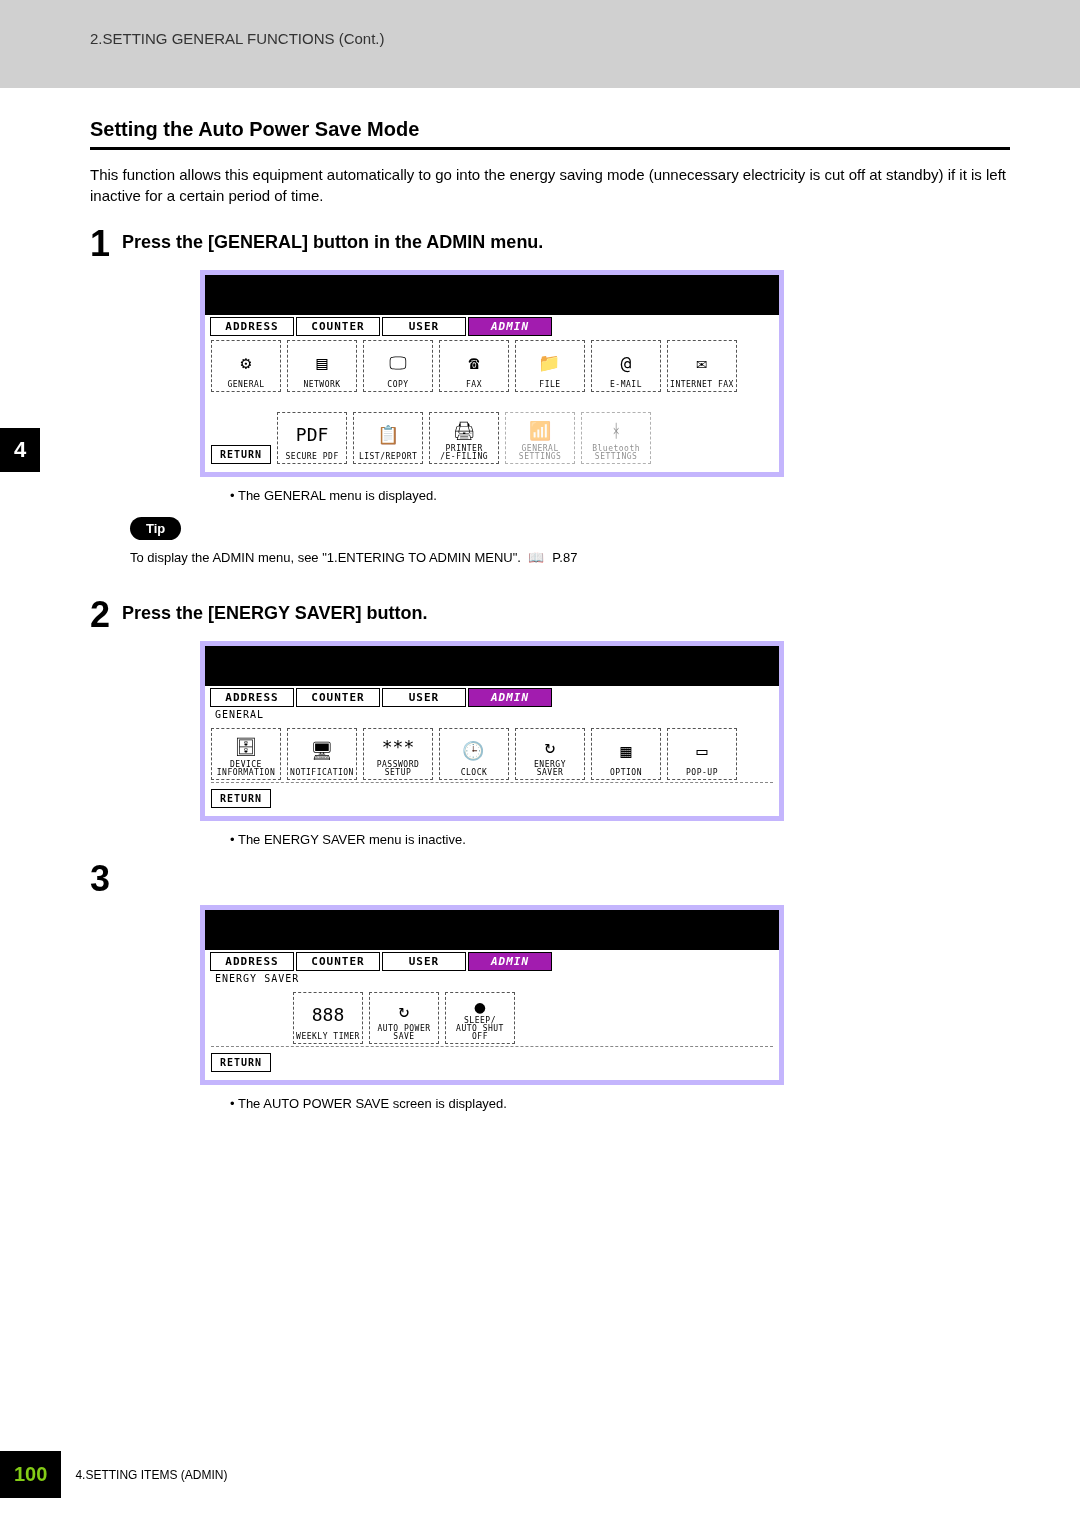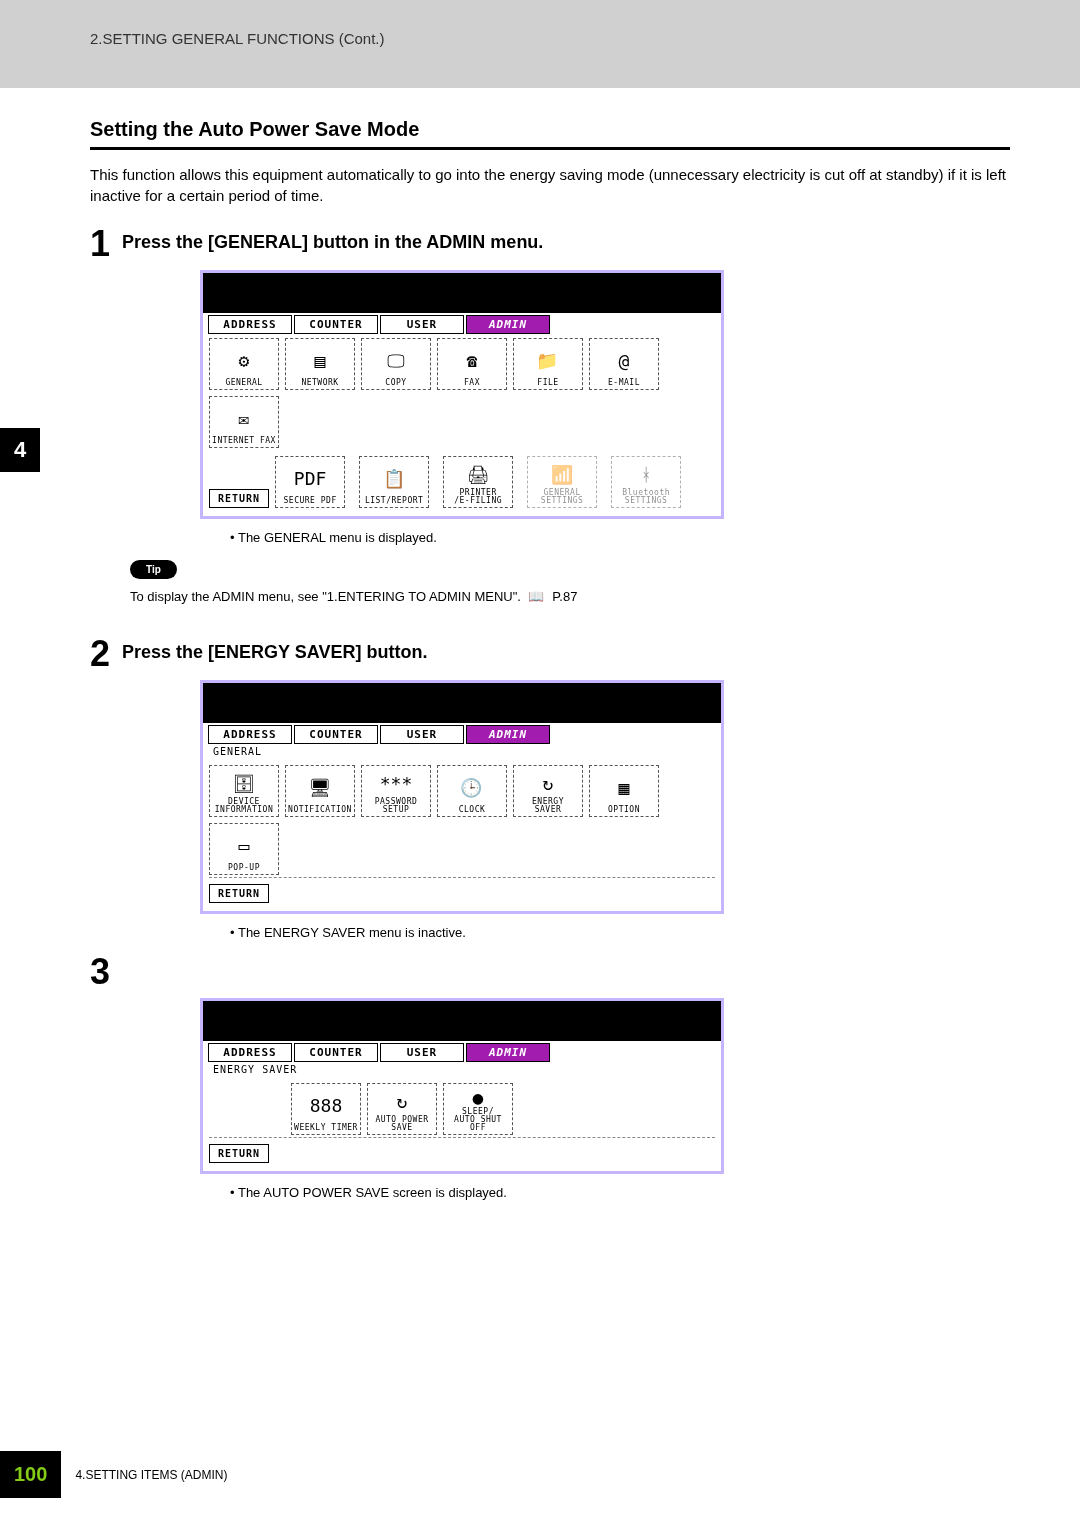--- a/index.html
+++ b/index.html
@@ -60,23 +60,23 @@
     .step-title {
       font-size: 18px;
       font-weight: bold;
       padding-top: 6px;
     }
     .panel {
       margin-left: 110px;
       margin-bottom: 6px;
     }
     .panel-frame {
-      border: 3px solid #c4b5fd;
+      border: 5px solid #c4b5fd;
       background: #fff;
-      width: 524px;
+      width: 584px;
     }
     .panel-topbar {
       background: #000;
       height: 40px;
     }
     .panel-tabs {
       display: flex;
       padding: 2px 5px 0 5px;
       background: #fff;
       gap: 2px;
@@ -150,21 +150,22 @@
     .return-btn {
       border: 1.5px solid #000;
       padding: 3px 8px;
       font-size: 10px;
       font-weight: bold;
       font-family: monospace;
       letter-spacing: 1px;
     }
     .panel-footer .icon-row {
       display: flex;
-      gap: 14px;
+      gap: 6px;
+      margin-top: 12px;
     }
     .hr-light {
       border: none;
       border-top: 1px dashed #888;
       margin: 0 6px;
     }
     .bullet-note {
       font-size: 13px;
       margin-left: 140px;
       margin-bottom: 14px;
@@ -172,21 +173,21 @@
     }
     .bullet-note::before {
       content: "• ";
     }
     .tip-badge {
       display: inline-block;
       background: #000;
       color: #fff;
       border-radius: 12px;
       padding: 4px 16px;
-      font-size: 10px;
+      font-size: 13px;
       font-weight: bold;
       margin-left: 40px;
       margin-bottom: 10px;
     }
     .tip-text {
       font-size: 13px;
       margin-left: 40px;
       margin-bottom: 32px;
     }
     .book-icon {

